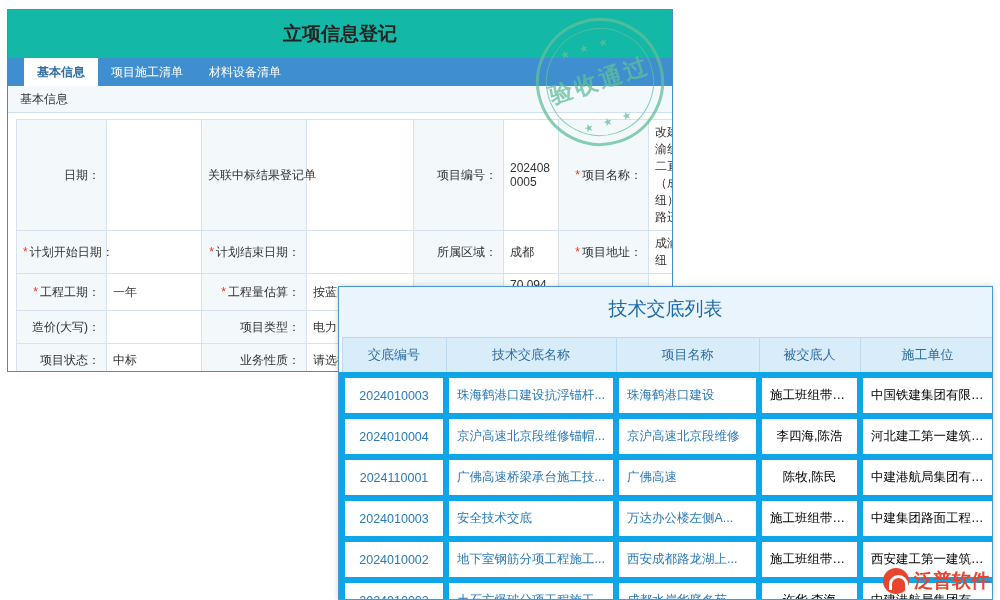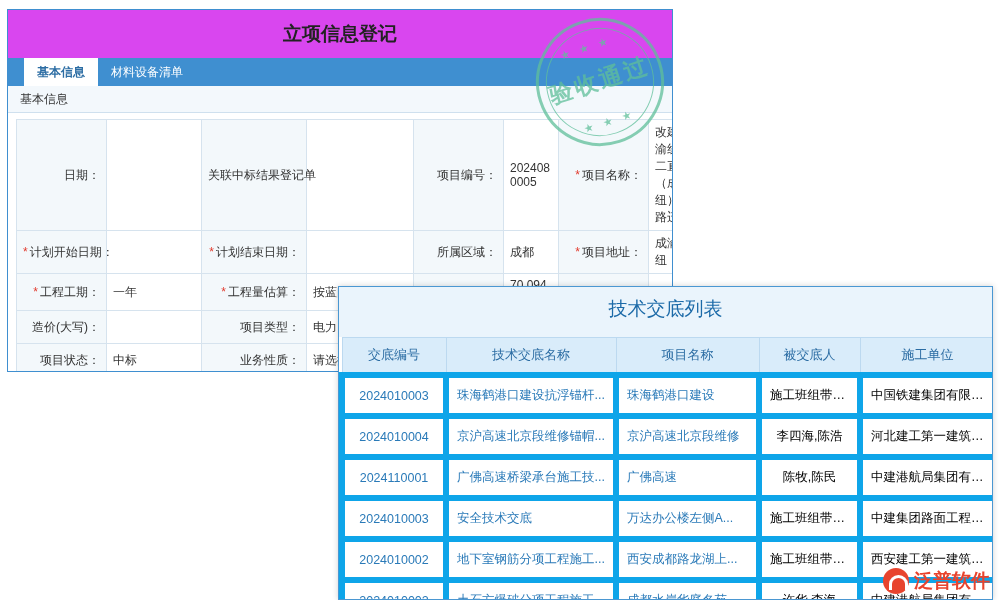--- a/index.html
+++ b/index.html
@@ -29,21 +29,21 @@
     box-sizing: border-box;
     overflow: hidden;
   }
   .win-title {
     height: 48px;
     line-height: 48px;
     text-align: center;
     font-size: 19px;
     font-weight: bold;
     color: #222;
-    background: #d946ef;
+    background: #14b8a6;
   }
   .tabbar {
     height: 28px;
     background: #3f8fd0;
     display: flex;
     align-items: stretch;
     padding-left: 16px;
     box-sizing: border-box;
   }
   .tab {
@@ -222,20 +222,21 @@
   }
 </style>
 </head>
 <body>
 
 <div class="window-back">
   <div class="win-title">立项信息登记</div>
 
   <div class="tabbar">
     <div class="tab active">基本信息</div>
+    <div class="tab">项目施工清单</div>
     <div class="tab">材料设备清单</div>
   </div>
 
   <div class="section-head">基本信息</div>
 
   <div class="form-wrap">
     <table class="form">
       <colgroup>
         <col style="width:90px">
           <col style="width:95px">

